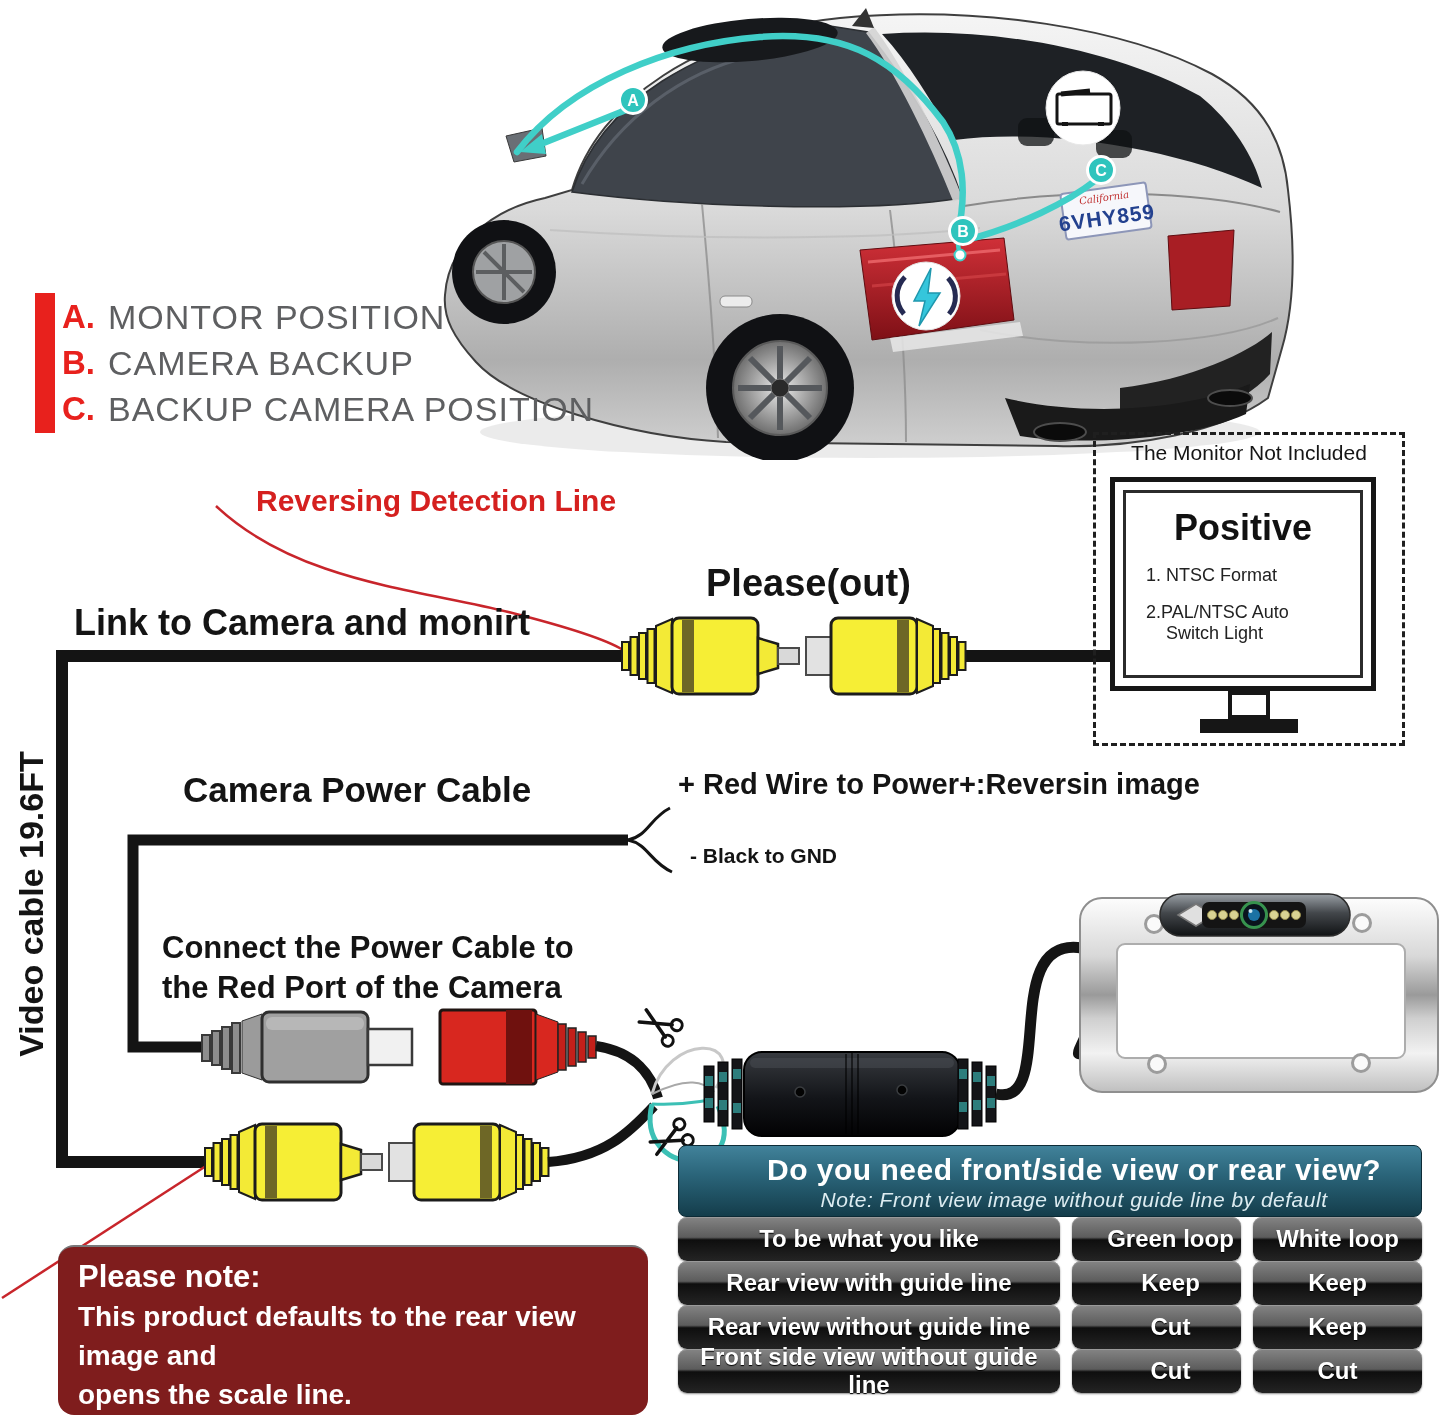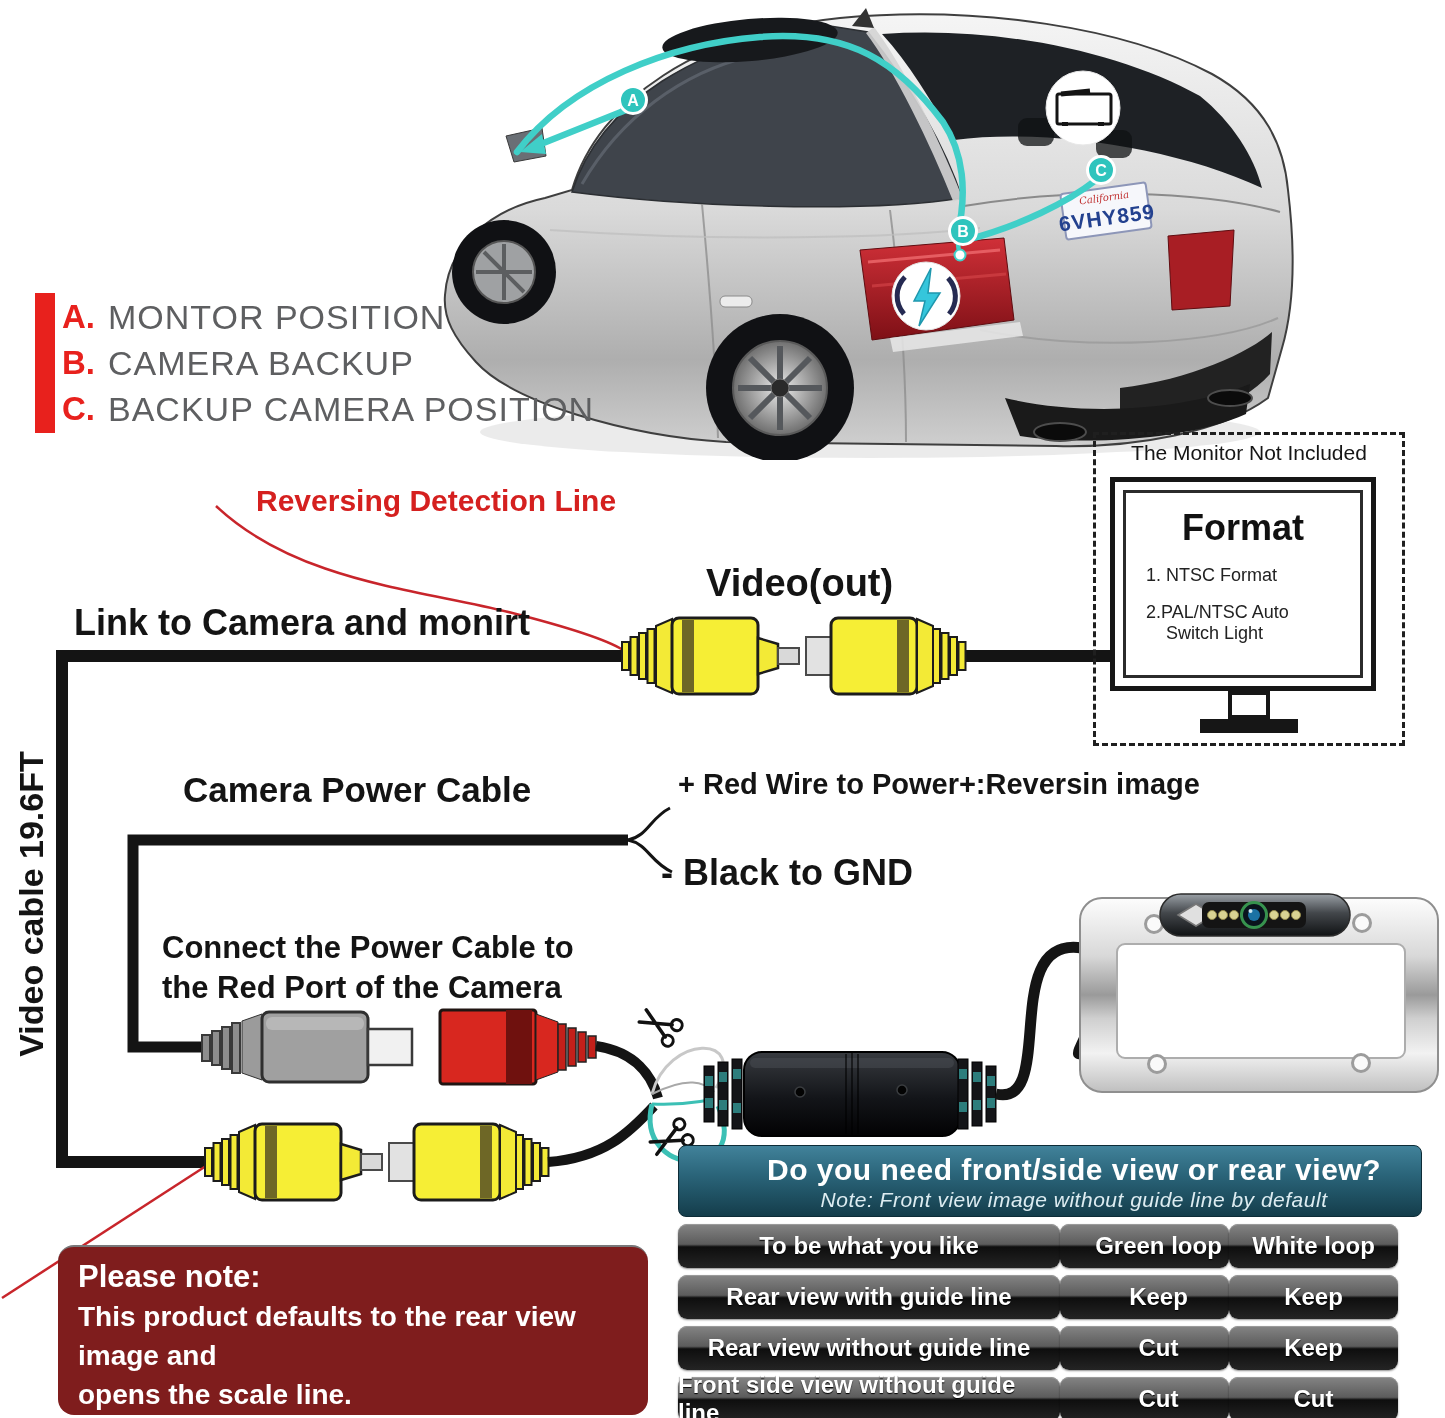--- a/index.html
+++ b/index.html
@@ -9,21 +9,21 @@
   svg{display:block;}
 
   
   .lbl{position:absolute;font-weight:700;color:#141414;white-space:nowrap;}
   .lbl.red{color:#d5201f;}
   #lbl-rdl{left:256px;top:484px;font-size:30px;}
   #lbl-link{left:74px;top:602px;font-size:36px;}
   #lbl-vout{left:706px;top:562px;font-size:38px;}
   #lbl-cpc{left:183px;top:770px;font-size:35px;}
   #lbl-redwire{left:678px;top:768px;font-size:29px;}
-  #lbl-gnd{left:661px;top:844px;font-size:36px;margin-top:8px;}
+  #lbl-gnd{left:690px;top:844px;font-size:21px;}
   #lbl-connect{left:162px;top:928px;font-size:31px;line-height:40px;}
   #lbl-rlp{left:93px;top:1220px;font-size:29px;}
   #lbl-vcable{left:-218px;top:884px;width:500px;height:40px;font-size:34px;text-align:center;
               transform:rotate(-90deg);}
 
   
   #legend-bar{left:35px;top:293px;width:20px;height:140px;background:#e8211d;}
   #legend{left:62px;top:294px;}
   .leg-row{height:46px;display:flex;align-items:center;}
   .leg-letter{color:#e8211d;font-weight:700;font-size:33px;width:46px;flex:0 0 46px;}
@@ -49,21 +49,21 @@
   .nb-bold{font-size:28px;font-weight:700;line-height:39px;}
   .nb-small{font-size:23px;line-height:28px;}
 
   
   #qa{left:678px;top:1145px;width:744px;}
   #qa-header{height:72px;border-radius:8px;text-align:center;color:#fff;box-sizing:border-box;
              background:linear-gradient(180deg,#41829a 0%,#2a6479 42%,#143d4b 100%);
              border:1px solid #0d2c37;padding-left:48px;}
   #qa-title{font-size:30px;font-weight:700;padding-top:7px;letter-spacing:.5px;}
   #qa-note{font-size:21px;font-style:italic;color:#ddecf1;margin-top:1px;letter-spacing:.5px;}
-  .qa-row{display:flex;margin-top:7px;}
+  .qa-row{display:flex;gap:12px;text-align:center;}
   .qa-cell{height:44px;border-radius:9px;color:#fff;font-weight:700;font-size:24px;
            display:flex;align-items:center;justify-content:center;box-sizing:border-box;
            background:linear-gradient(180deg,#848484 0%,#5c5c5c 46%,#0e0e0e 52%,#242424 100%);
            box-shadow:inset 0 1px 0 #9a9a9a,0 1px 2px rgba(0,0,0,.45);text-shadow:0 1px 1px #000;}
   .qa-c1{width:382px;}
   .qa-c2{width:169px;padding-left:28px;}
   .qa-c3{width:169px;}
 </style>
 </head>
 <body>
@@ -361,35 +361,35 @@
       <span class="leg-text">CAMERA BACKUP</span>
     </div>
     <div class="leg-row">
       <span class="leg-letter">C.</span>
       <span class="leg-text">BACKUP CAMERA POSITION</span>
     </div>
   </div>
 
   <div class="lbl red" id="lbl-rdl">Reversing Detection Line</div>
   <div class="lbl" id="lbl-link">Link to Camera and monirt</div>
-  <div class="lbl" id="lbl-vout">Video(out)</div>
+  <div class="lbl" id="lbl-vout">Please(out)</div>
   <div class="lbl" id="lbl-cpc">Camera Power Cable</div>
   <div class="lbl" id="lbl-redwire">+ Red Wire to Power+:Reversin image</div>
   <div class="lbl" id="lbl-gnd">- Black to GND</div>
   <div class="lbl" id="lbl-connect">
     <div>Connect the Power Cable to</div>
     <div>the Red Port of the Camera</div>
   </div>
   <div class="lbl" id="lbl-vcable">Video cable 19.6FT</div>
 
   <div class="abs" id="monitor-box">
     <div id="monitor-title">The Monitor Not Included</div>
     <div id="monitor-frame">
       <div id="monitor-screen">
-        <div class="m-title">Format</div>
+        <div class="m-title">Positive</div>
         <div class="m-item">1. NTSC Format</div>
         <div class="m-item">2.PAL/NTSC Auto</div>
         <div class="m-item cont">Switch Light</div>
       </div>
     </div>
     <div id="monitor-neck"></div>
     <div id="monitor-base"></div>
   </div>
 
   <div class="abs" id="note-box">

